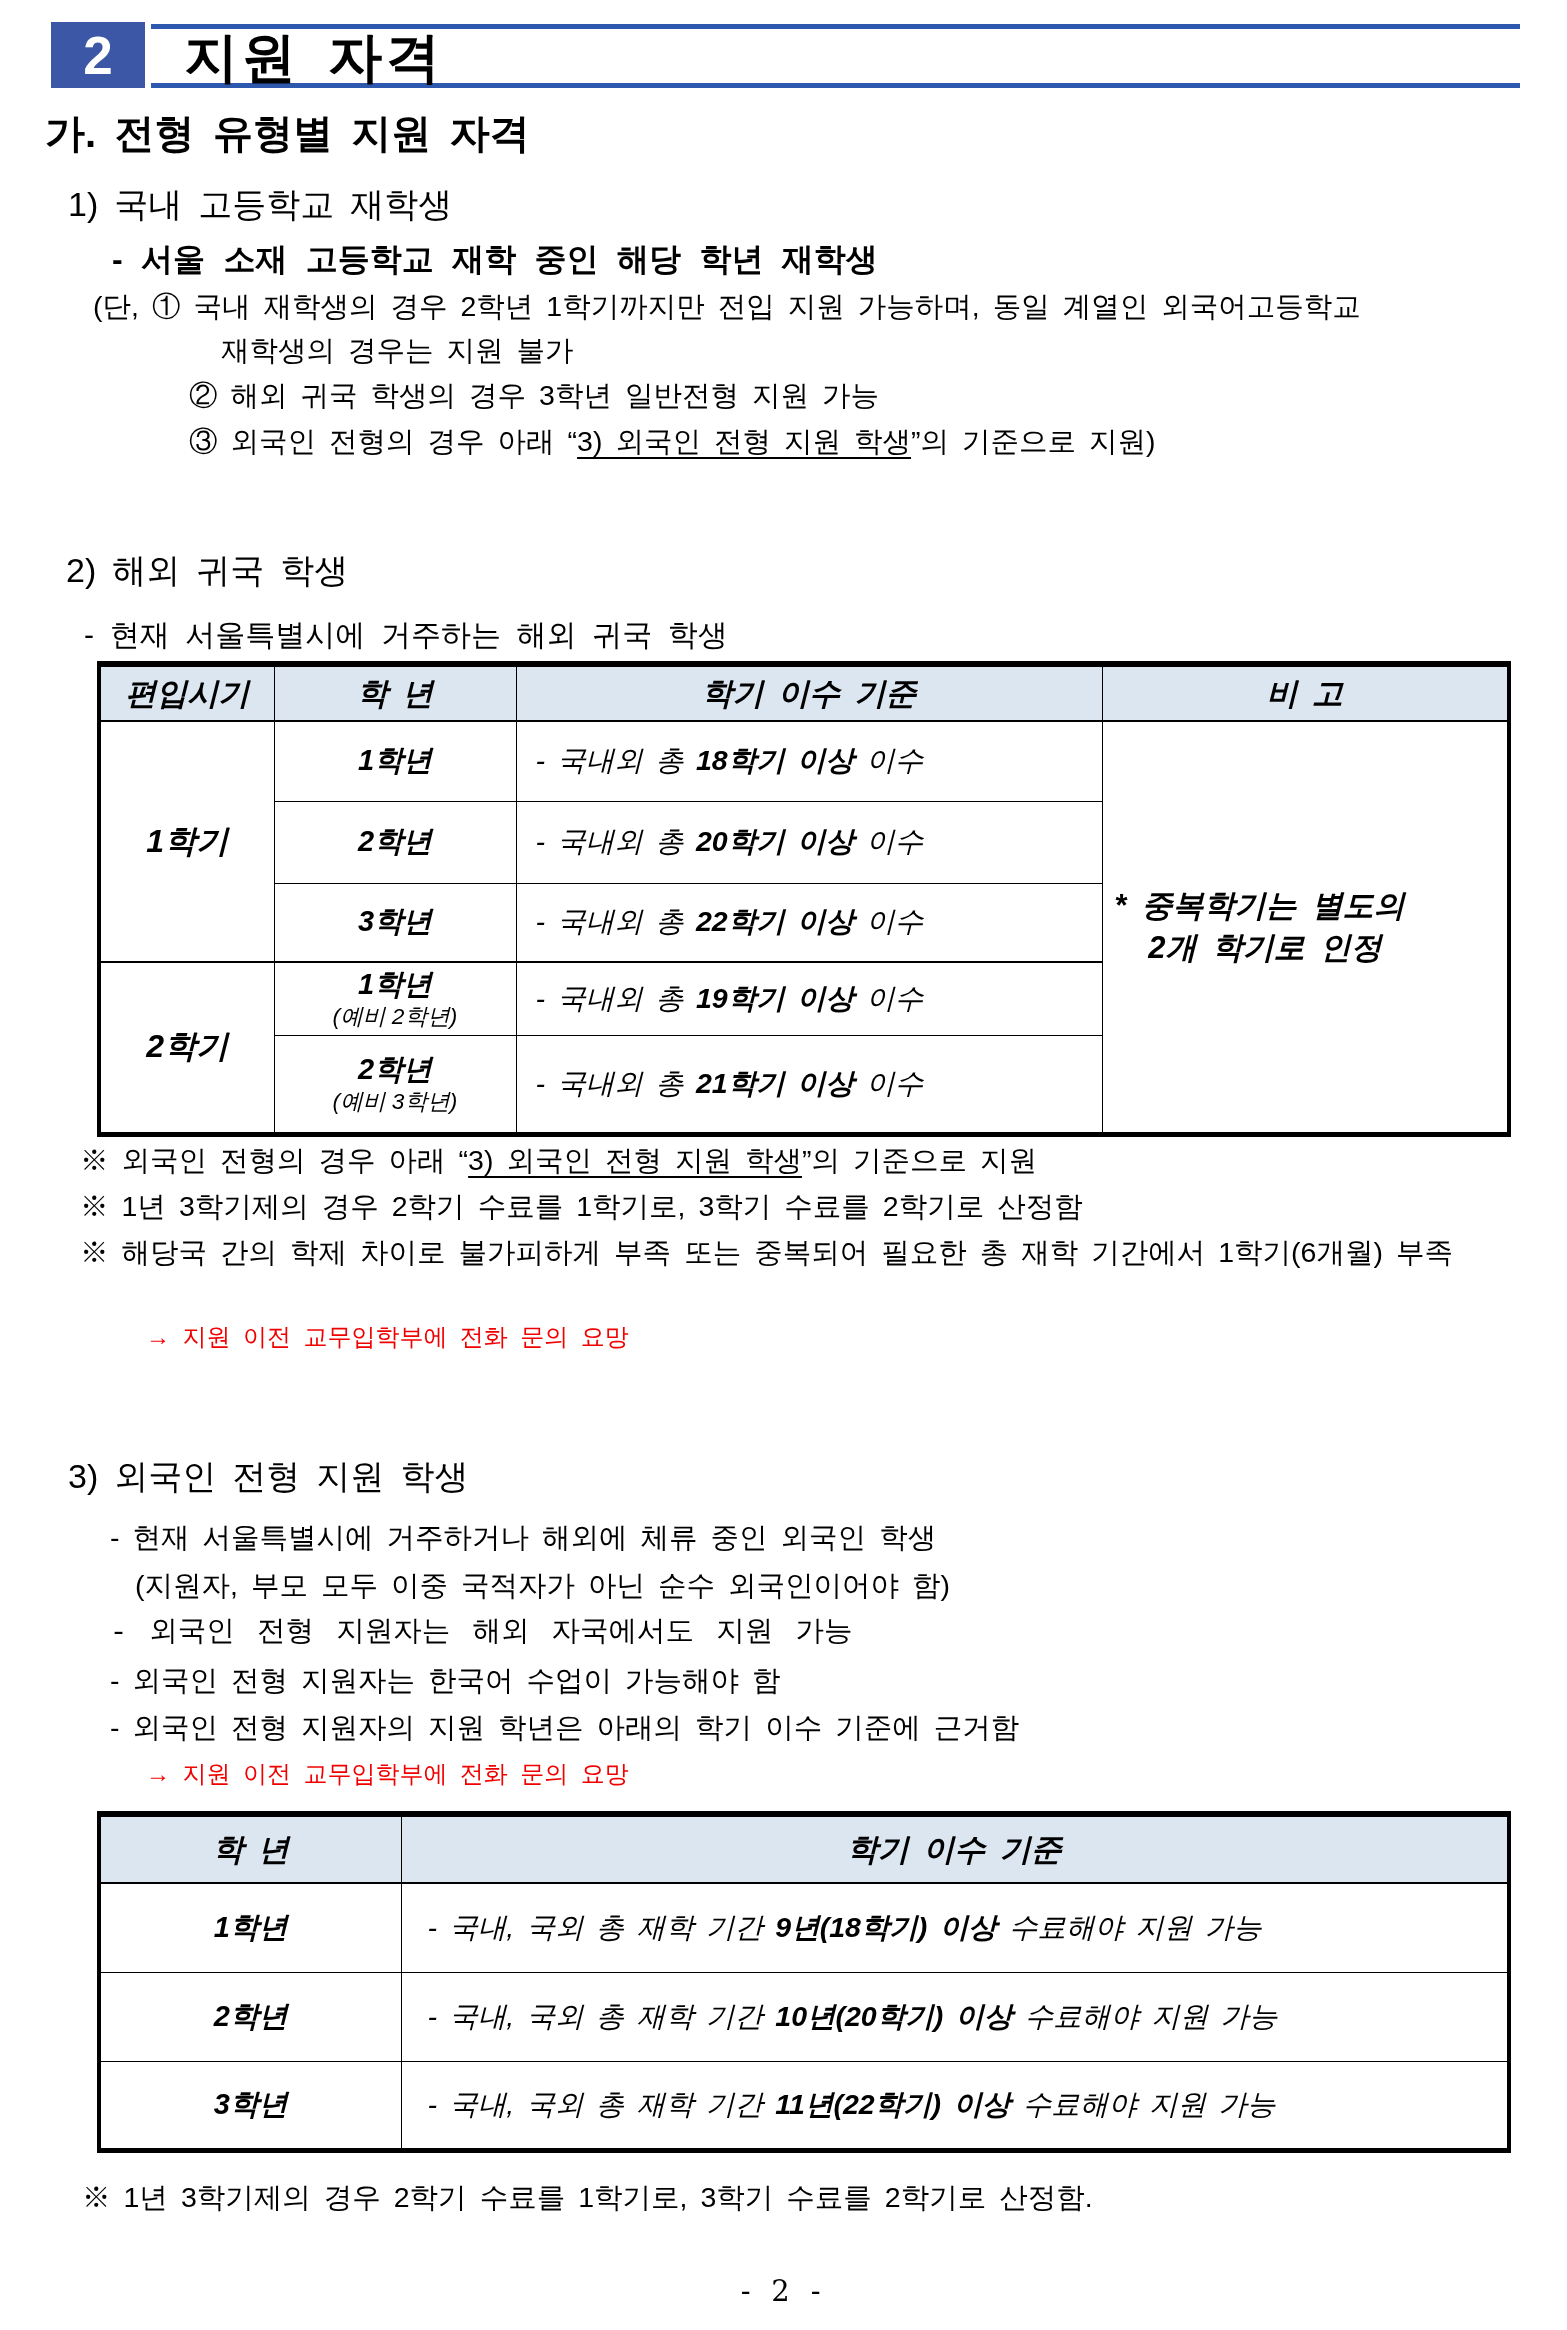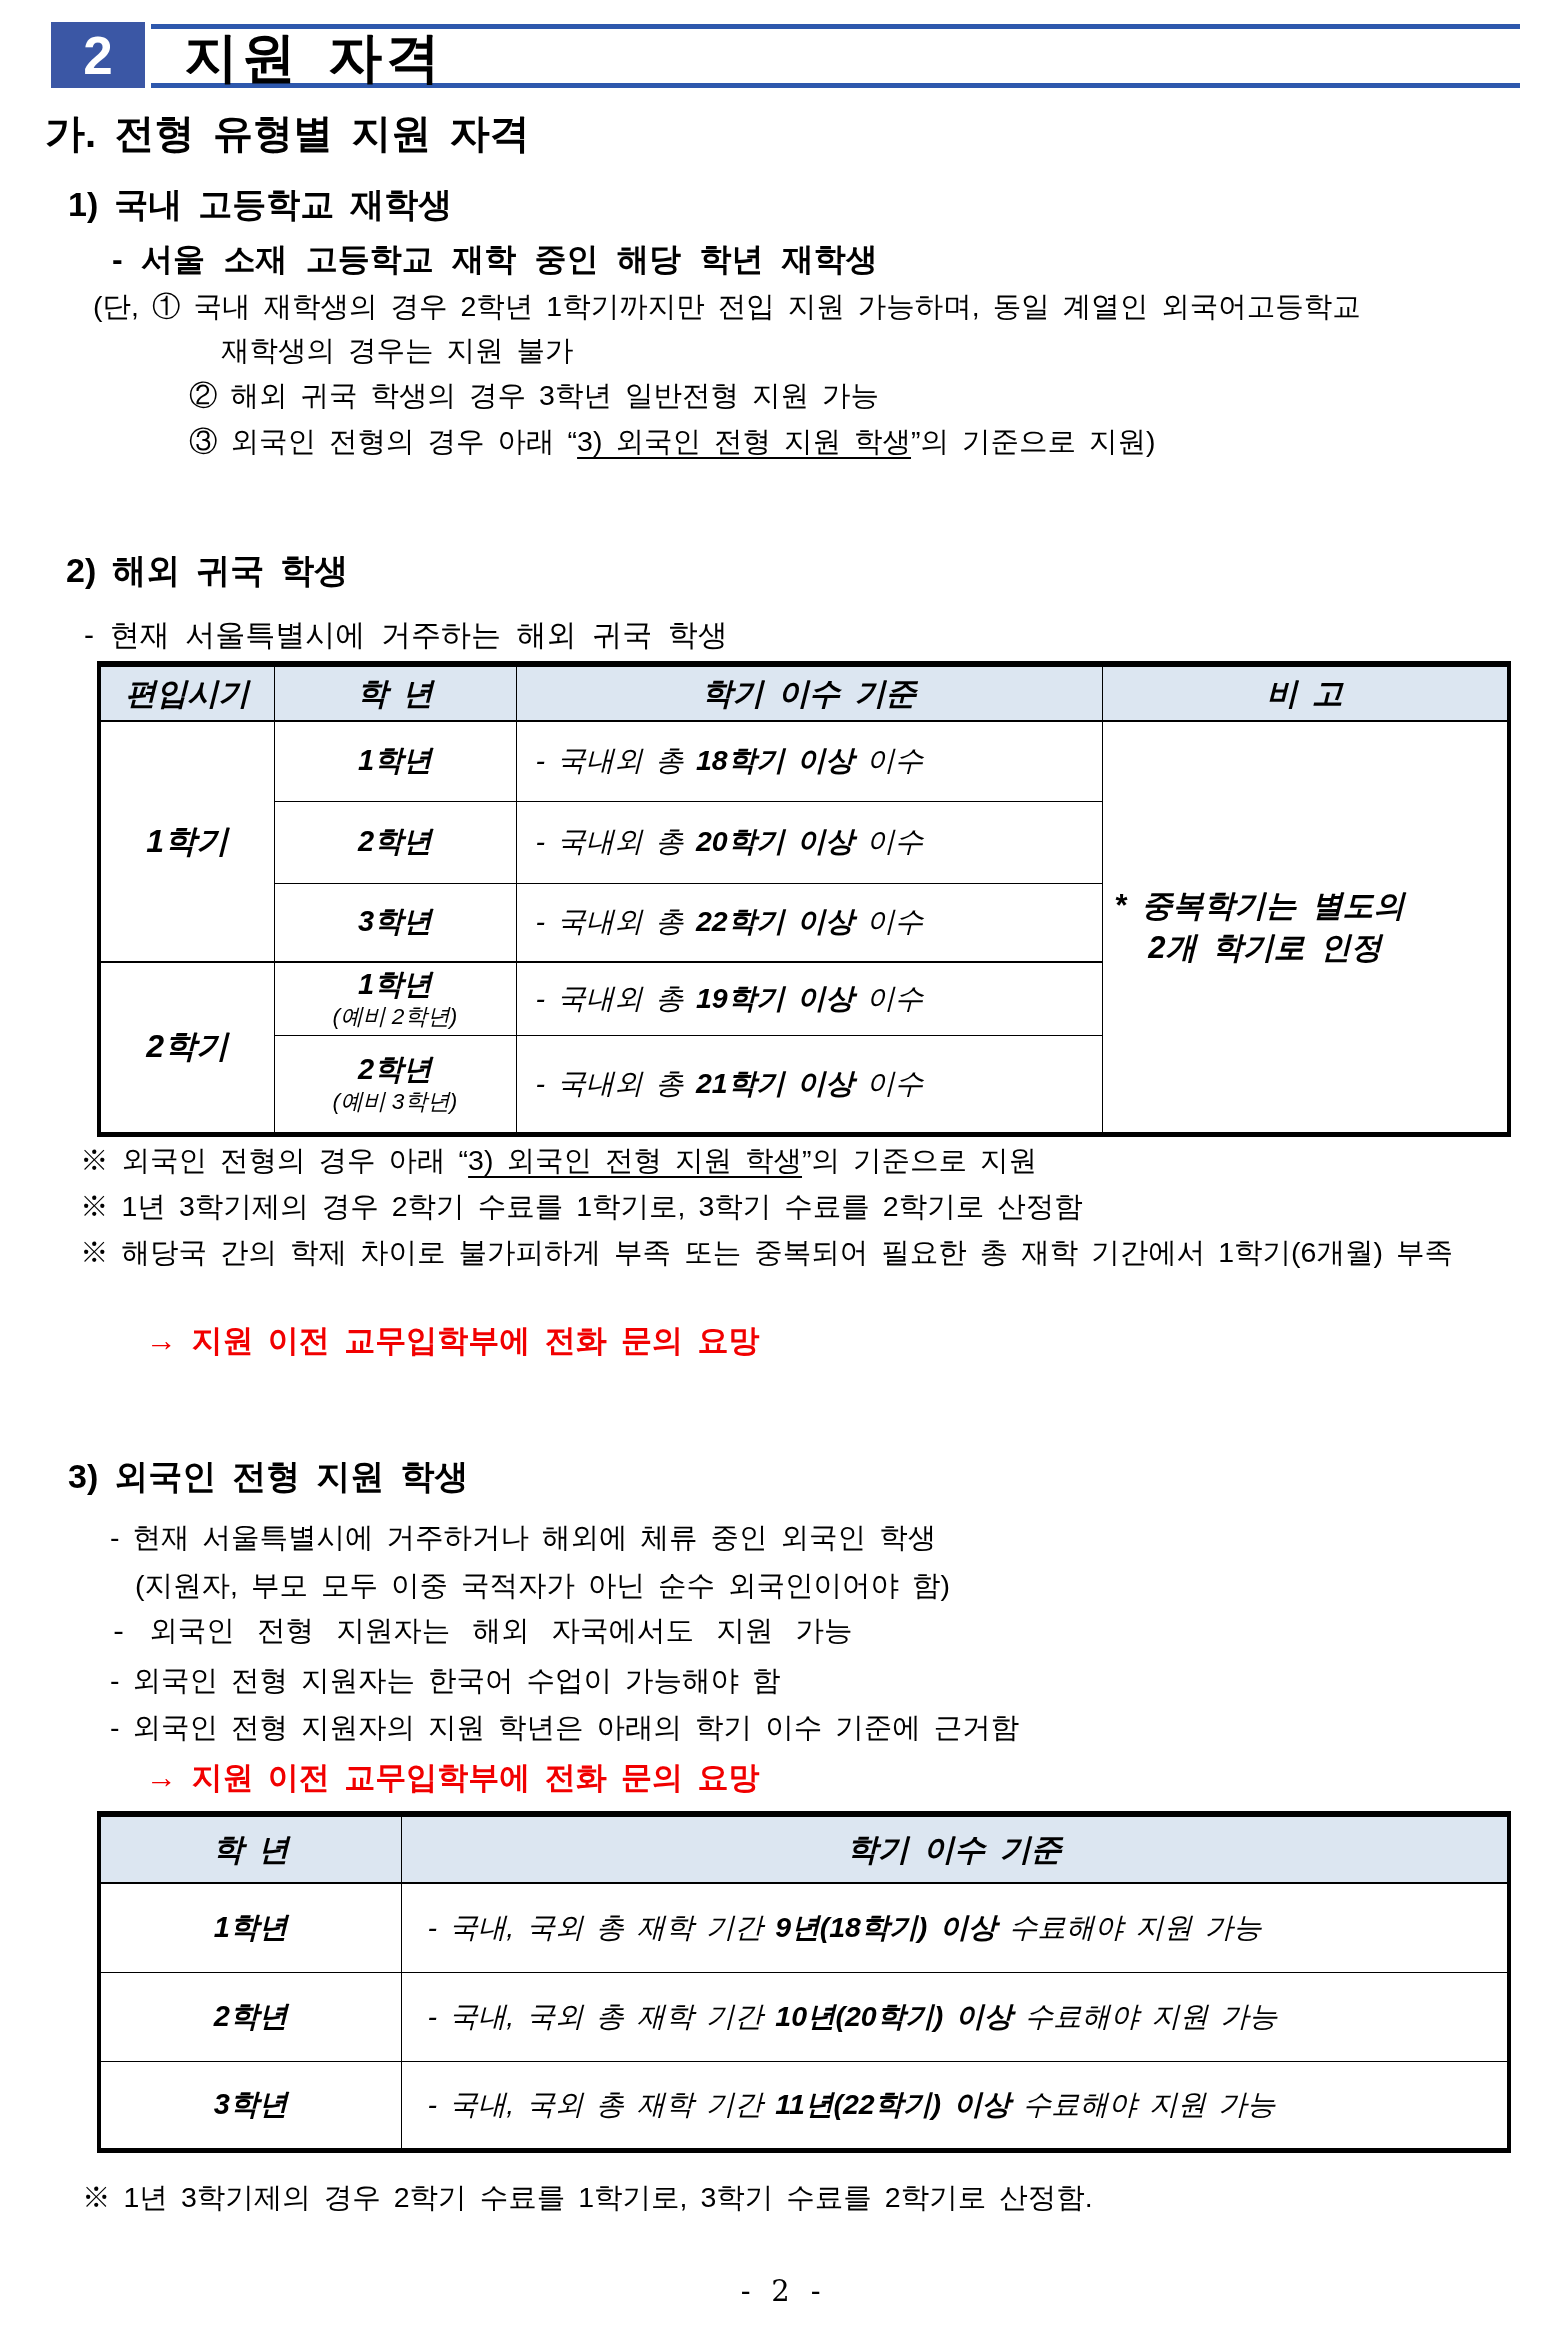--- a/index.html
+++ b/index.html
@@ -15,25 +15,25 @@
     position:absolute; left:51px; top:22px; width:94px; height:66px;
     display:flex; align-items:center; justify-content:center;
     color:#fff; font-size:53px; font-weight:bold;
   }
   .rule { position:absolute; left:151px; width:1369px; height:5.1px; }
   .rule-top { top:24px; }
   .rule-bottom { top:83px; }
   .page-title { left:184px; top:26px; font-size:54px; font-weight:bold; letter-spacing:3.7px; word-spacing:10.2px; }
 
   .h-ga   { left:45px;  top:110px; font-size:40px; font-weight:bold; word-spacing:7.3px; }
-  .h-num  { font-size:34px; font-weight:bold; word-spacing:6.6px; }
+  .h-num  { font-size:34px; font-weight:normal; word-spacing:6.6px; }
 
   .body-line { font-size:28.5px; word-spacing:5.1px; }
   .body-bold { font-size:32px; font-weight:bold; word-spacing:9.5px; }
-  .red-line  { font-size:31px; font-weight:bold; word-spacing:5.8px; }
+  .red-line  { font-size:24px; font-weight:normal; word-spacing:5.8px; }
   .ul { text-decoration:underline; text-decoration-thickness:2.2px; text-underline-offset:5.8px; }
 
   
   table { border-collapse:collapse; table-layout:fixed; position:absolute; left:97px; }
   table { border-top:6.6px solid #000; border-bottom:5.8px solid #000;
           border-left:4.4px solid #000; border-right:4.4px solid #000; }
   th, td { border:1.5px solid #000; vertical-align:middle; text-align:center;
            font-size:28.5px; padding:0; overflow:hidden;font-style:italic; }
   th { font-weight:bold; font-size:31px; word-spacing:5.8px; }
   .tbl1 { top:661px; width:1410px; }

